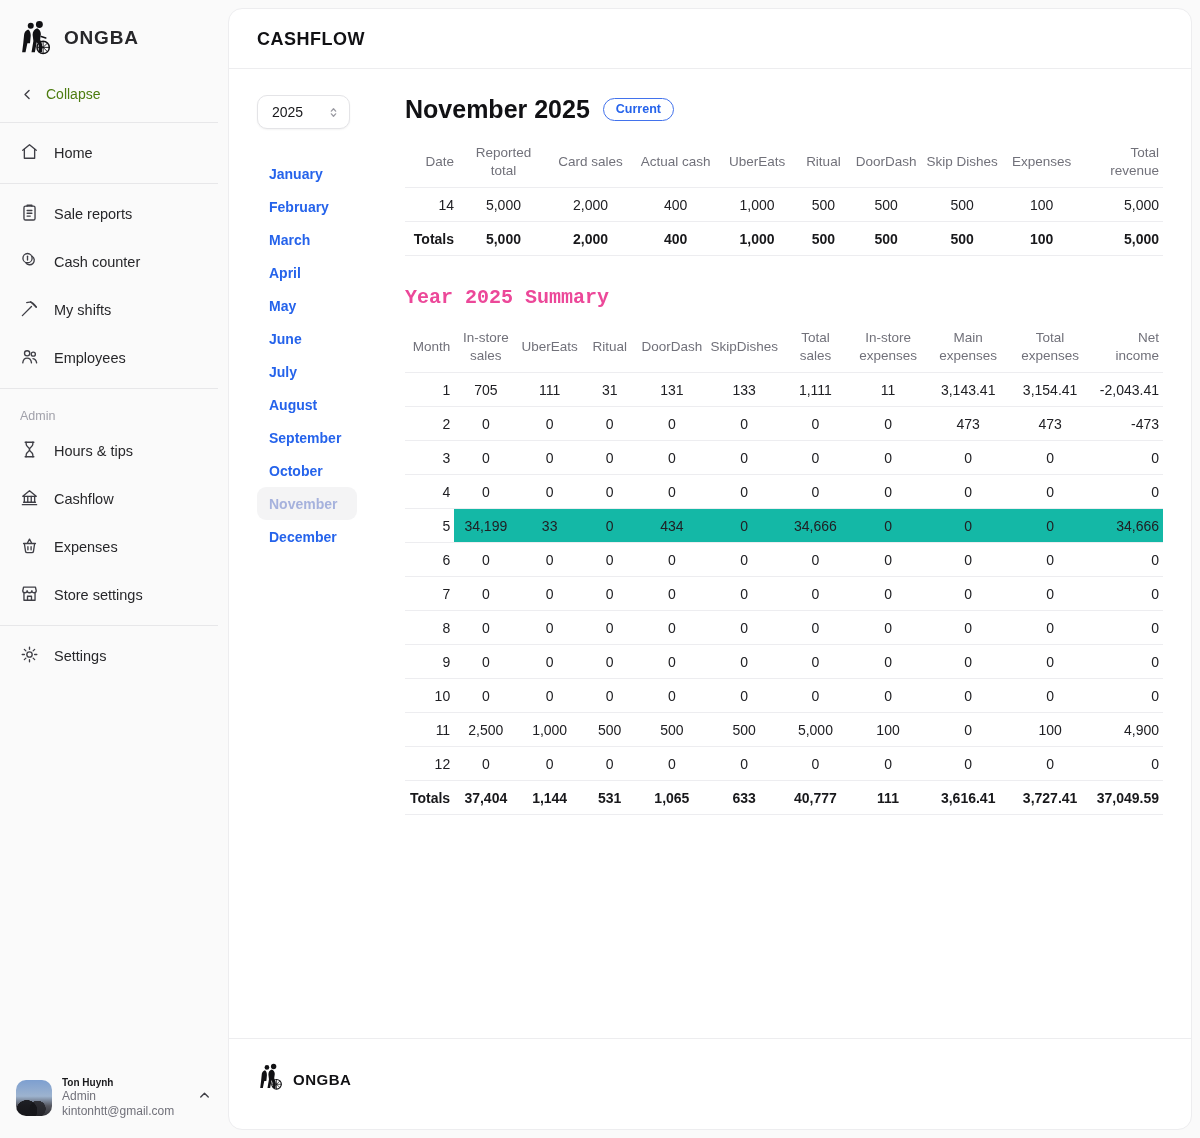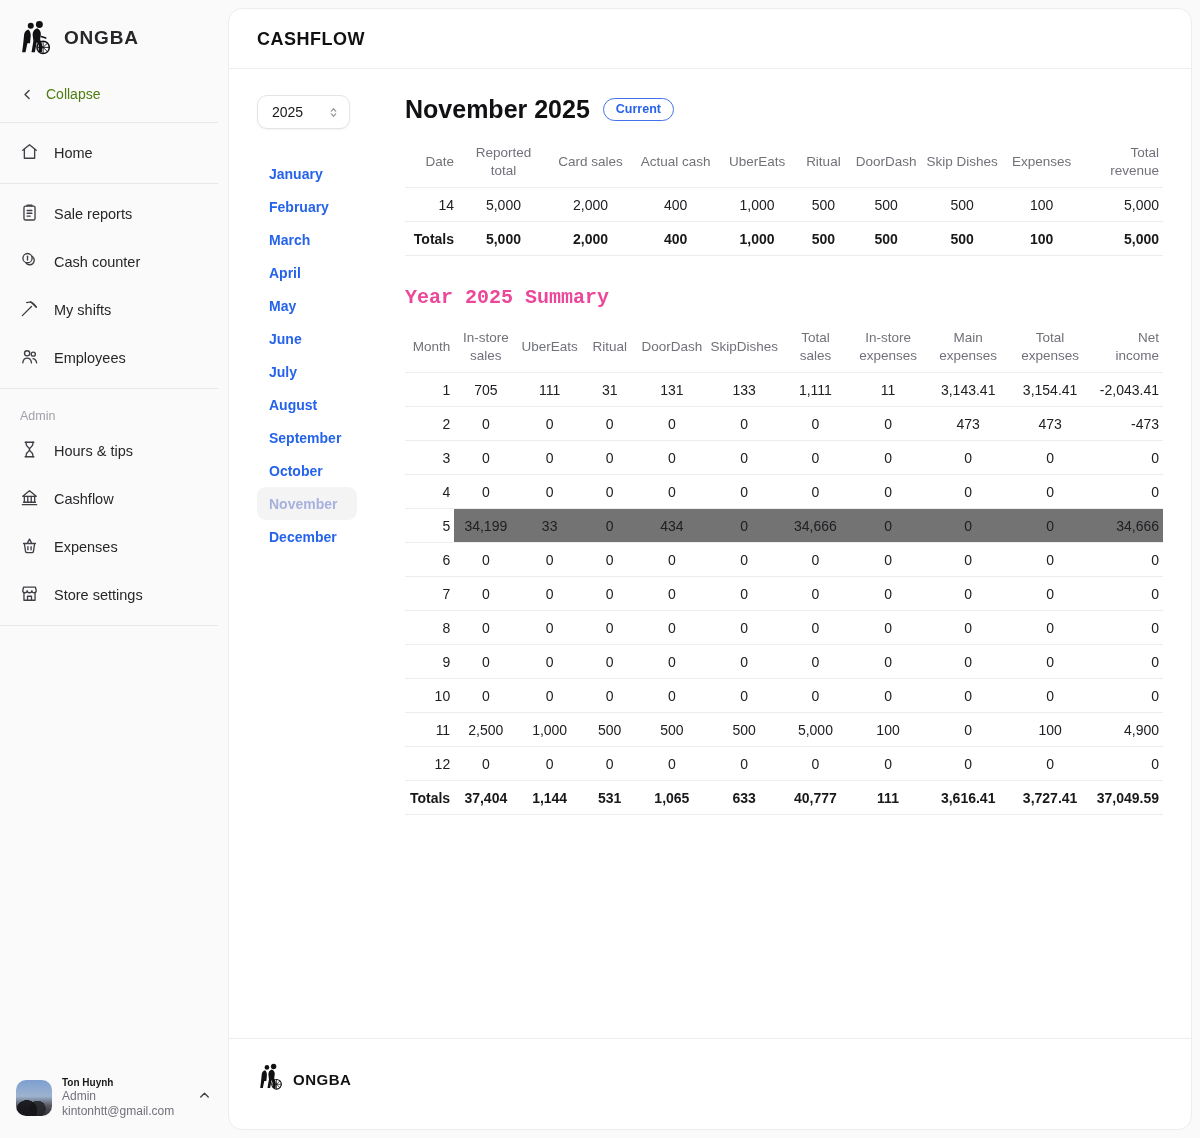--- a/index.html
+++ b/index.html
@@ -87,21 +87,21 @@
   }
   table.data tbody td {
     font-size:14px; color:#202024; padding:8.5px 4px;
     border-top:1px solid #ededf0;
   }
   table.data tfoot td {
     font-size:14px; font-weight:700; color:#18181b; padding:8.5px 4px;
     border-top:1px solid #ededf0; border-bottom:1px solid #ededf0;
   }
   .al { text-align:right; } .ac { text-align:center; } .ar { text-align:right; }
-  td.hl { background:#737373; }
+  td.hl { background:#14b8a6; }
 
   .card-footer {
     margin-top:auto; border-top:1px solid #ededef;
     padding:24px 28px 34px; display:flex; align-items:center; gap:18px;
   }
   .footer-brand { display:flex; align-items:center; gap:8px; }
   .footer-brand-name { font-size:15px; font-weight:800; letter-spacing:.5px; color:#111114; }
   .footer-text { font-size:14px; color:#18181b; line-height:1.5; }
   .heart { color:#e01e1e; }
 </style>
@@ -210,20 +210,29 @@
           <div class="nav-item">
             <span><svg viewBox="0 0 24 24" fill="none" stroke="#3f3f46" stroke-width="1.7" stroke-linecap="round" stroke-linejoin="round">
                 <path d="M4.5 4h15l1 4.5c0 1.4-1.2 2.5-2.7 2.5s-2.8-1.1-2.8-2.5c0 1.4-1.4 2.5-3 2.5s-3-1.1-3-2.5c0 1.4-1.3 2.5-2.8 2.5S3.5 9.9 3.5 8.5z"></path>
                 <path d="M5 11v9.5h14V11"></path>
                 <path d="M9.5 20.5v-5h5v5"></path>
               </svg></span>
             <span>Store settings</span>
           </div>
         </div>
         <div class="divider"></div>
+        <div class="nav-group">
+          <div class="nav-item">
+            <span><svg viewBox="0 0 24 24" fill="none" stroke="#3f3f46" stroke-width="1.7" stroke-linecap="round" stroke-linejoin="round">
+                <circle cx="12" cy="12" r="3.4"></circle>
+                <path d="M12 2.8v2.7M12 18.5v2.7M2.8 12h2.7M18.5 12h2.7M5.5 5.5l1.9 1.9M16.6 16.6l1.9 1.9M18.5 5.5l-1.9 1.9M7.4 16.6l-1.9 1.9"></path>
+              </svg></span>
+            <span>Settings</span>
+          </div>
+        </div>
       </nav>
 
     <div class="user-panel">
       <span class="avatar"></span>
       <span class="user-meta">
         <div class="user-name">Ton Huynh</div>
         <div class="user-role">Admin</div>
         <div class="user-email">kintonhtt@gmail.com</div>
       </span>
       <span class="user-chevron">

